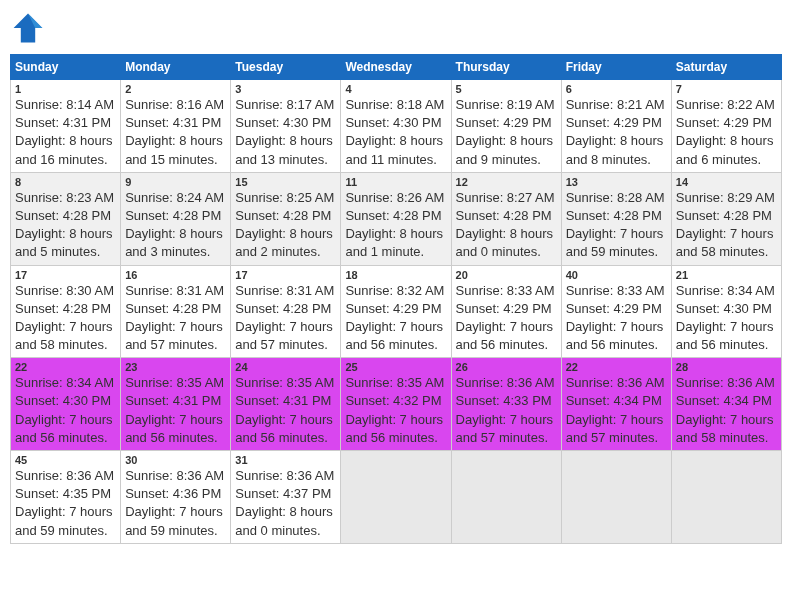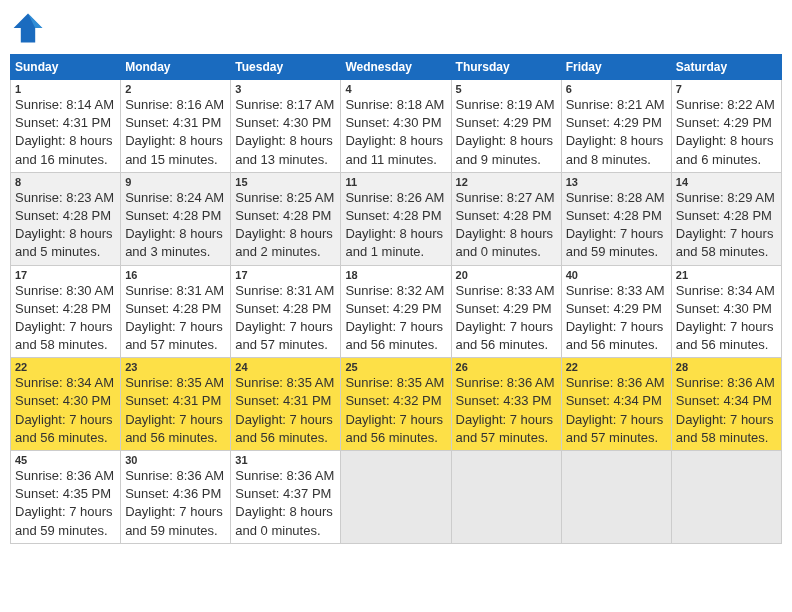--- a/index.html
+++ b/index.html
@@ -218,21 +218,21 @@
             </td>
             <td>
               <span class="day-num">40</span>
               <div class="day-info">Sunrise: 8:33 AM<br>Sunset: 4:29 PM<br>Daylight: 7 hours and 56 minutes.</div>
             </td>
             <td>
               <span class="day-num">21</span>
               <div class="day-info">Sunrise: 8:34 AM<br>Sunset: 4:30 PM<br>Daylight: 7 hours and 56 minutes.</div>
             </td>
           </tr>
-          <tr style="background: #fde047;">
+          <tr style="background: #d946ef;">
             <td>
               <span class="day-num">22</span>
               <div class="day-info">Sunrise: 8:34 AM<br>Sunset: 4:30 PM<br>Daylight: 7 hours and 56 minutes.</div>
             </td>
             <td>
               <span class="day-num">23</span>
               <div class="day-info">Sunrise: 8:35 AM<br>Sunset: 4:31 PM<br>Daylight: 7 hours and 56 minutes.</div>
             </td>
             <td>
               <span class="day-num">24</span>

